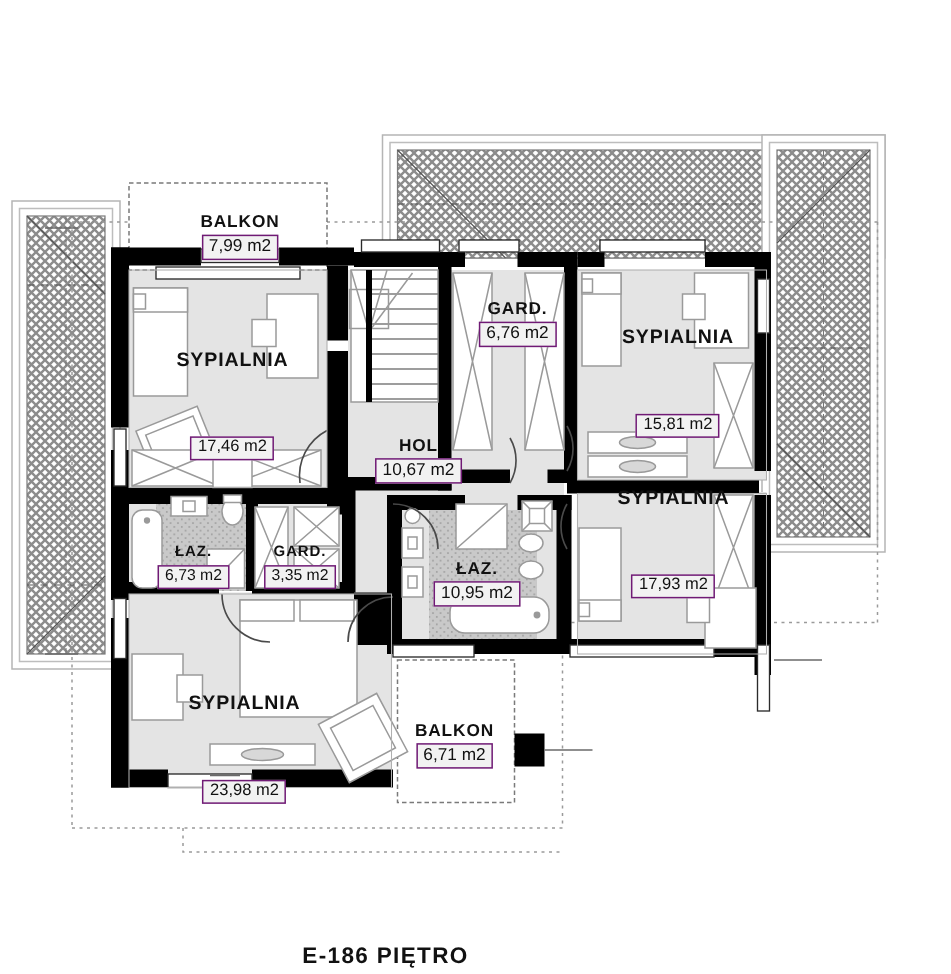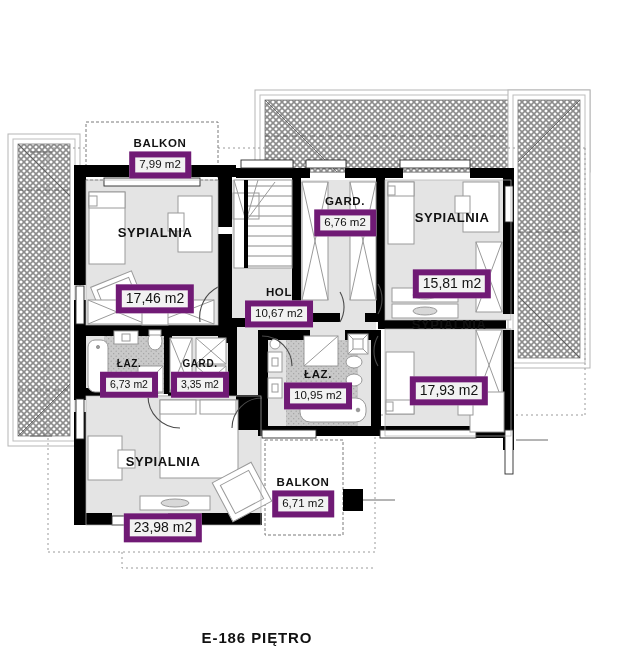--- a/index.html
+++ b/index.html
@@ -22,27 +22,27 @@
   }
   .lbl .nm{
     font-weight:bold;
     letter-spacing:.6px;
     color:#111;
     line-height:1.05;
   }
   .lbl .ar{
     margin-top:2px;
     background:#f2f2f2;
-    border:6px solid #701a75;
+    border:1px solid #701a75;
     color:#111;
     line-height:1.05;
     padding:1px 4px 2px 4px;
   }
   .sz-lg .nm{font-size:13px;}
-  .sz-lg .ar{font-size:14px;margin-top:44px;}
+  .sz-lg .ar{font-size:11px;margin-top:44px;}
   .sz-md .nm{font-size:11.5px;}
   .sz-md .ar{font-size:11.5px;}
   .sz-sm .nm{font-size:10px;}
   .sz-sm .ar{font-size:10.5px;}
 
   
   #caption{
     position:absolute;left:0;right:0;top:617px;
     text-align:center;
     font-size:15px;font-weight:bold;letter-spacing:.9px;

